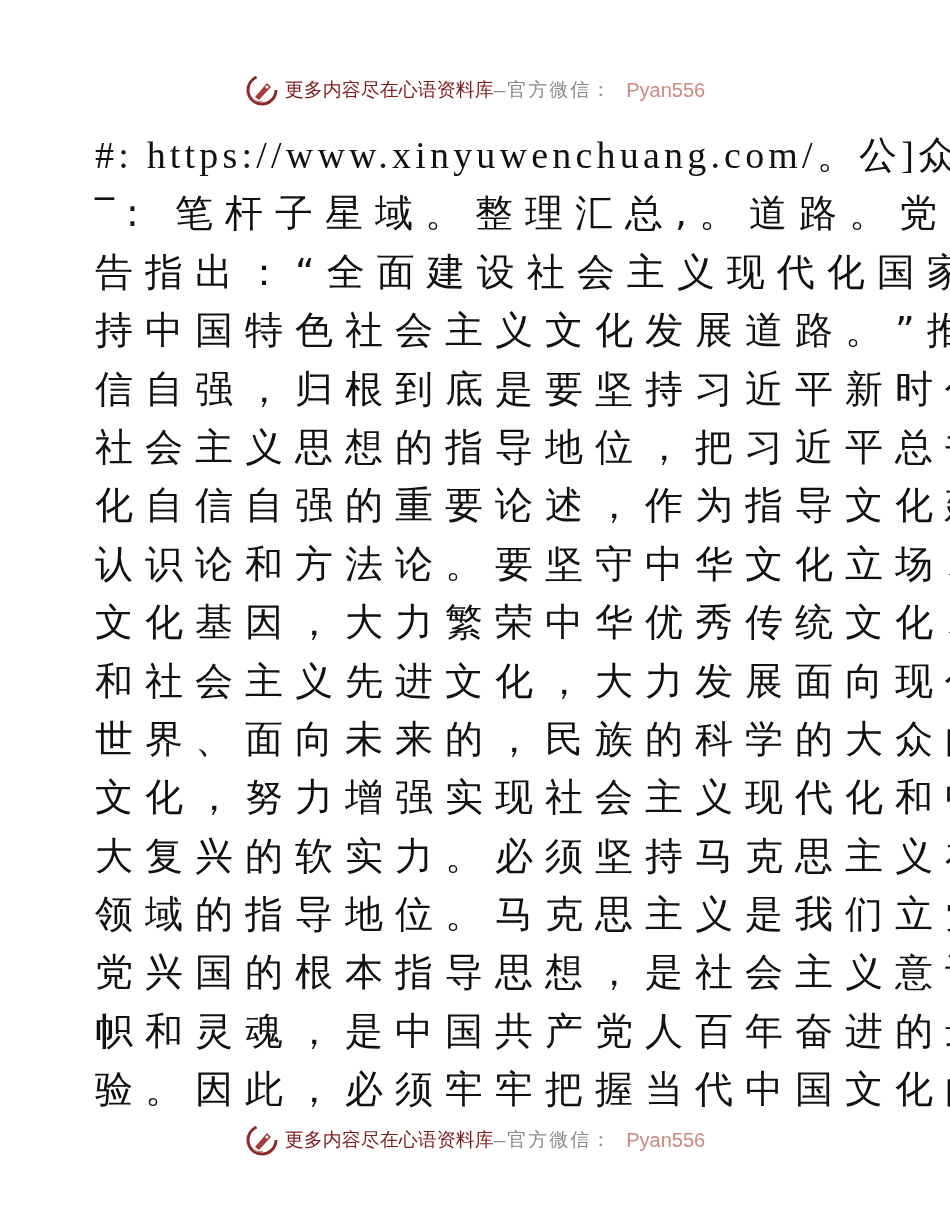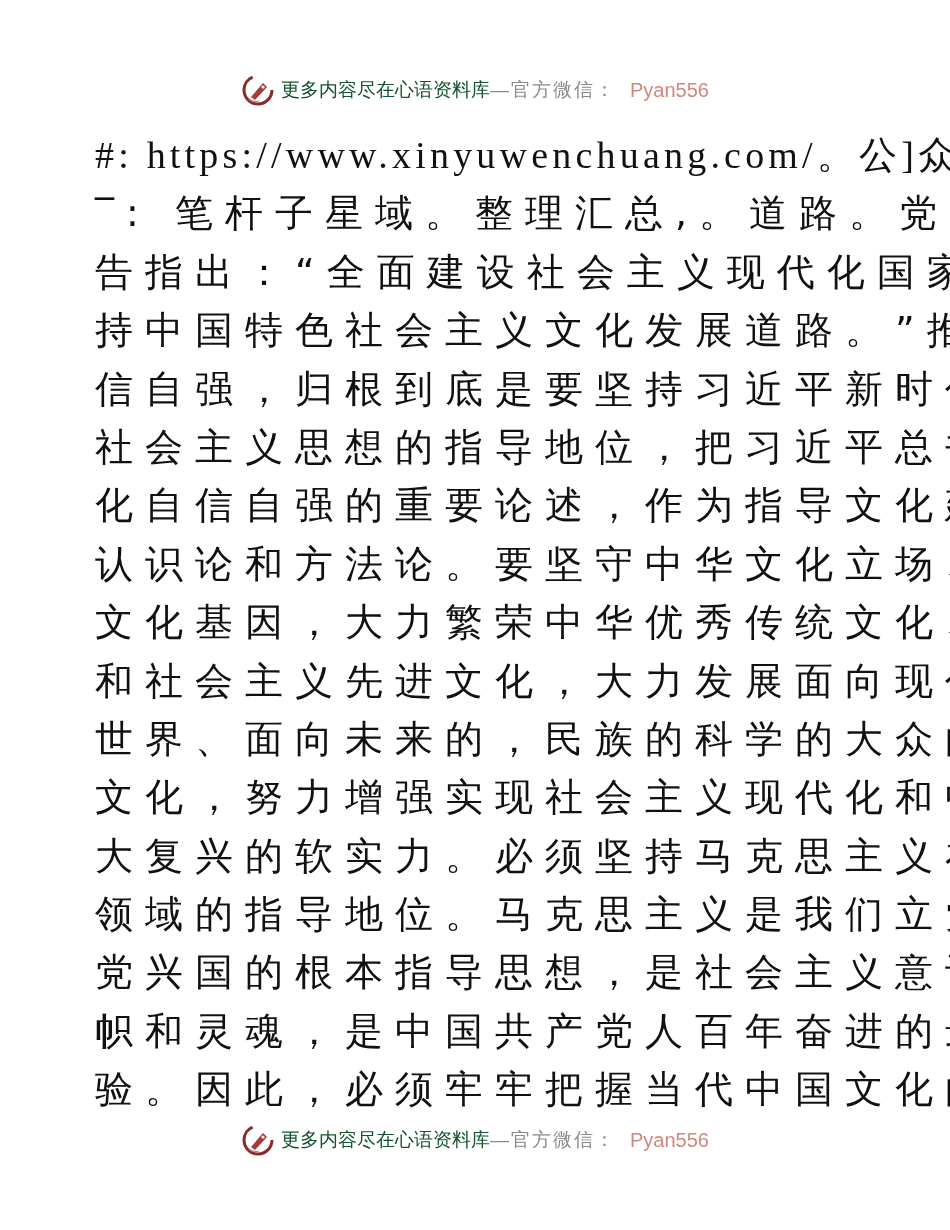--- a/index.html
+++ b/index.html
@@ -10,24 +10,24 @@
     left: 0; width: 950px;
     display: flex; justify-content: center; align-items: center;
     height: 40px;
   }
   .watermark.top { top: 70px; }
   .watermark.bottom { top: 1120px; }
   .wm-inner { display: flex; align-items: center; }
   .wm-logo { width: 34px; height: 34px; margin-right: 6px; display: inline-block; }
   .wm-red {
     font-family: "DejaVu Serif", "Liberation Serif", serif;
-    font-size: 19px; color: #14532d; letter-spacing: 0px;
+    font-size: 19px; color: #7f1d1d; letter-spacing: 0px;
   }
   .wm-gray {
-    font-family: Liberation Sans, sans-serif;
+    font-family: Liberation Mono, monospace;
     font-size: 19px; color: #8a8a8a; letter-spacing: 2px;
   }
   .wm-id {
     font-family: "Liberation Sans", sans-serif;
     font-size: 20px; color: #d0877d; margin-left: 14px;
   }
 
   .content {
     position: absolute;
     left: 95px; top: 126px;

